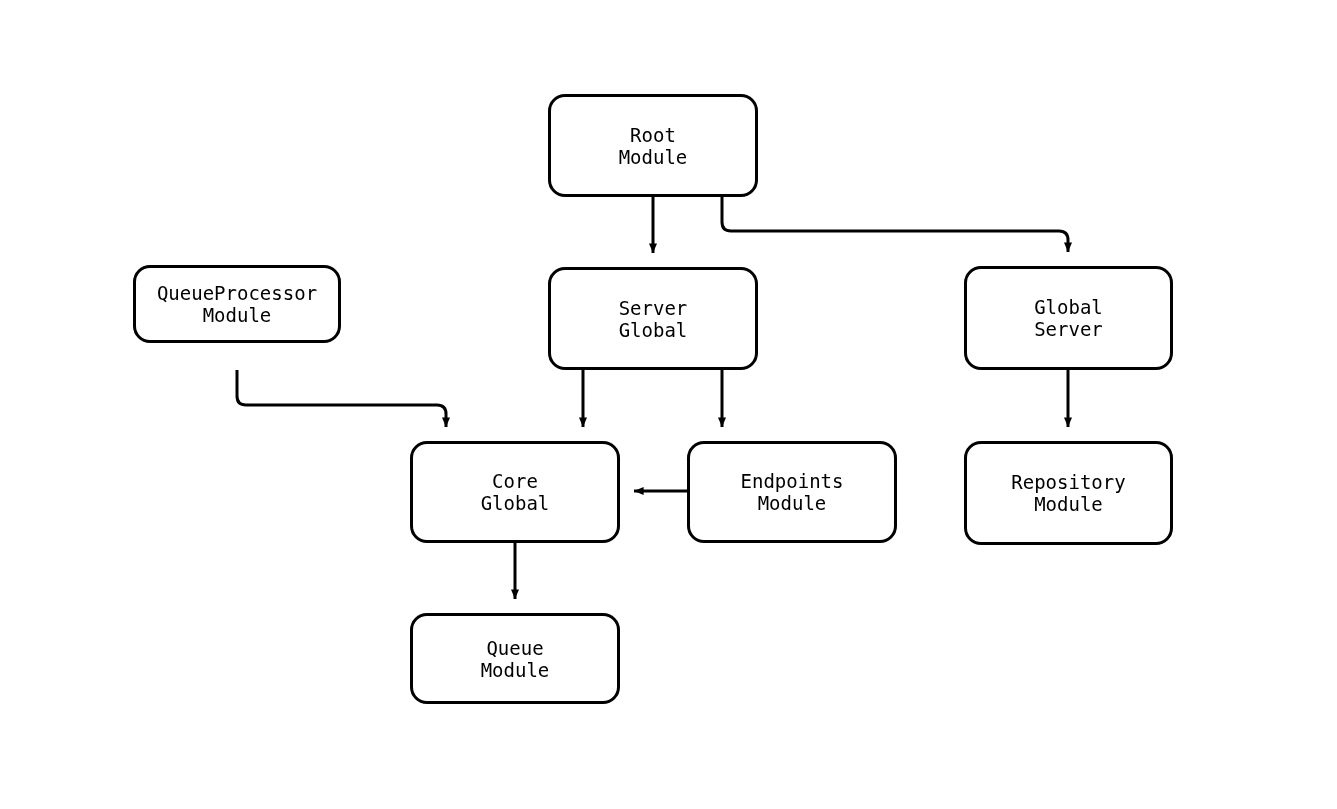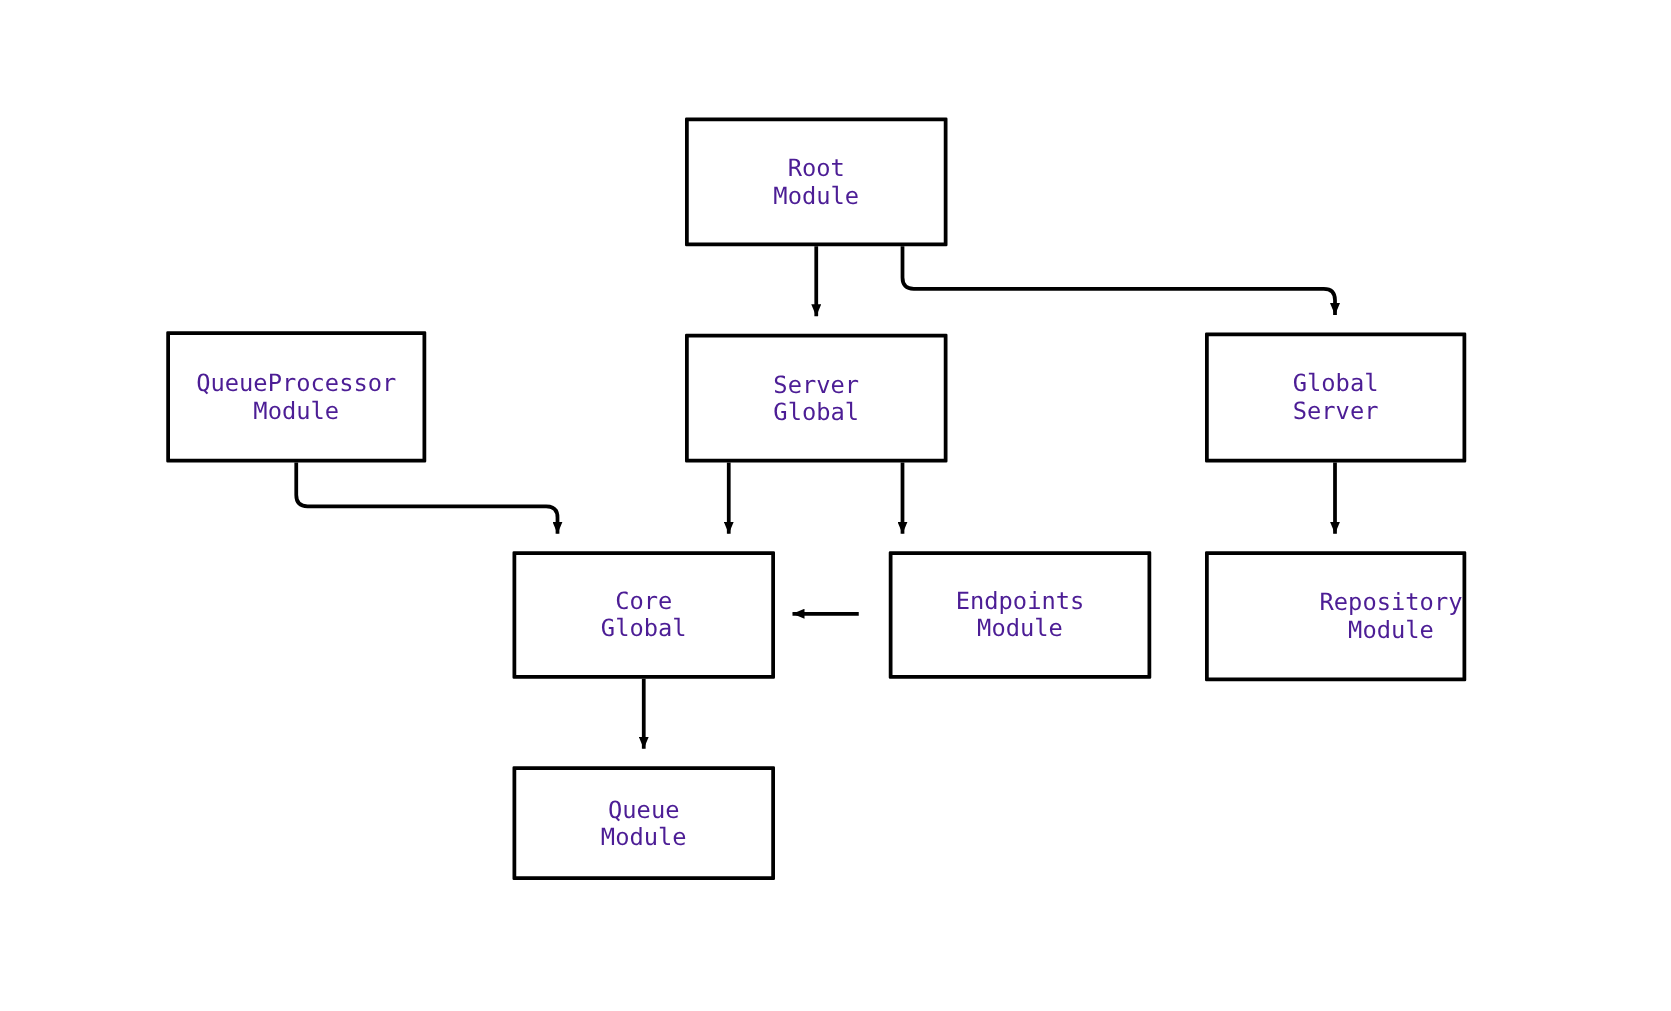--- a/index.html
+++ b/index.html
@@ -35,26 +35,26 @@
     left: 0;
     top: 0;
     width: 1337px;
     height: 809px;
   }
   .node {
     position: absolute;
     box-sizing: border-box;
     background: #ffffff;
     border: 3px solid #000000;
-    border-radius: 1px;
+    border-radius: 17px;
     display: flex;
     flex-direction: column;
     align-items: center;
     justify-content: center;
-    color: #4c1d95;
+    color: #000000;
   }
   .node-label {
     font-family: "DejaVu Sans Mono", "Liberation Mono", monospace;
     font-size: 19px;
     line-height: 22px;
     font-weight: 500;
     text-align: center;
     white-space: pre;
     letter-spacing: 0px;
     user-select: none;
@@ -81,41 +81,41 @@
         <path d="M 515 543 L 515 599" stroke="#000000" marker-end="url(#arrowhead)"></path>
         <path d="M 1068 370 L 1068 427" stroke="#000000" marker-end="url(#arrowhead)"></path>
       </g>
   </svg>
 
   <div id="node-layer">
       <div class="node" style="left: 548px; top: 94px; width: 210px; height: 103px; background: rgb(255, 255, 255); border-color: rgb(0, 0, 0);">
         <div class="node-label">Root
 Module</div>
       </div>
-      <div class="node" style="left: 133px; top: 265px; width: 208px; height: 105px; background: rgb(255, 255, 255); border-color: rgb(0, 0, 0);">
+      <div class="node" style="left: 133px; top: 265px; width: 208px; height: 78px; background: rgb(255, 255, 255); border-color: rgb(0, 0, 0);">
         <div class="node-label">QueueProcessor
 Module</div>
       </div>
       <div class="node" style="left: 548px; top: 267px; width: 210px; height: 103px; background: rgb(255, 255, 255); border-color: rgb(0, 0, 0);">
         <div class="node-label">Server
 Global</div>
       </div>
       <div class="node" style="left: 964px; top: 266px; width: 209px; height: 104px; background: rgb(255, 255, 255); border-color: rgb(0, 0, 0);">
         <div class="node-label">Global
 Server</div>
       </div>
       <div class="node" style="left: 410px; top: 441px; width: 210px; height: 102px; background: rgb(255, 255, 255); border-color: rgb(0, 0, 0);">
         <div class="node-label">Core
 Global</div>
       </div>
-      <div class="node" style="left: 687px; top: 441px; width: 210px; height: 102px; background: rgb(255, 255, 255); border-color: rgb(0, 0, 0); margin-left: 24px;">
+      <div class="node" style="left: 687px; top: 441px; width: 210px; height: 102px; background: rgb(255, 255, 255); border-color: rgb(0, 0, 0);">
         <div class="node-label">Endpoints
 Module</div>
       </div>
-      <div class="node" style="left: 964px; top: 441px; width: 209px; height: 104px; background: rgb(255, 255, 255); border-color: rgb(0, 0, 0); align-items: flex-end;">
+      <div class="node" style="left: 964px; top: 441px; width: 209px; height: 104px; background: rgb(255, 255, 255); border-color: rgb(0, 0, 0);">
         <div class="node-label">Repository
 Module</div>
       </div>
       <div class="node" style="left: 410px; top: 613px; width: 210px; height: 91px; background: rgb(255, 255, 255); border-color: rgb(0, 0, 0);">
         <div class="node-label">Queue
 Module</div>
       </div>
     </div>
 
 </div>

